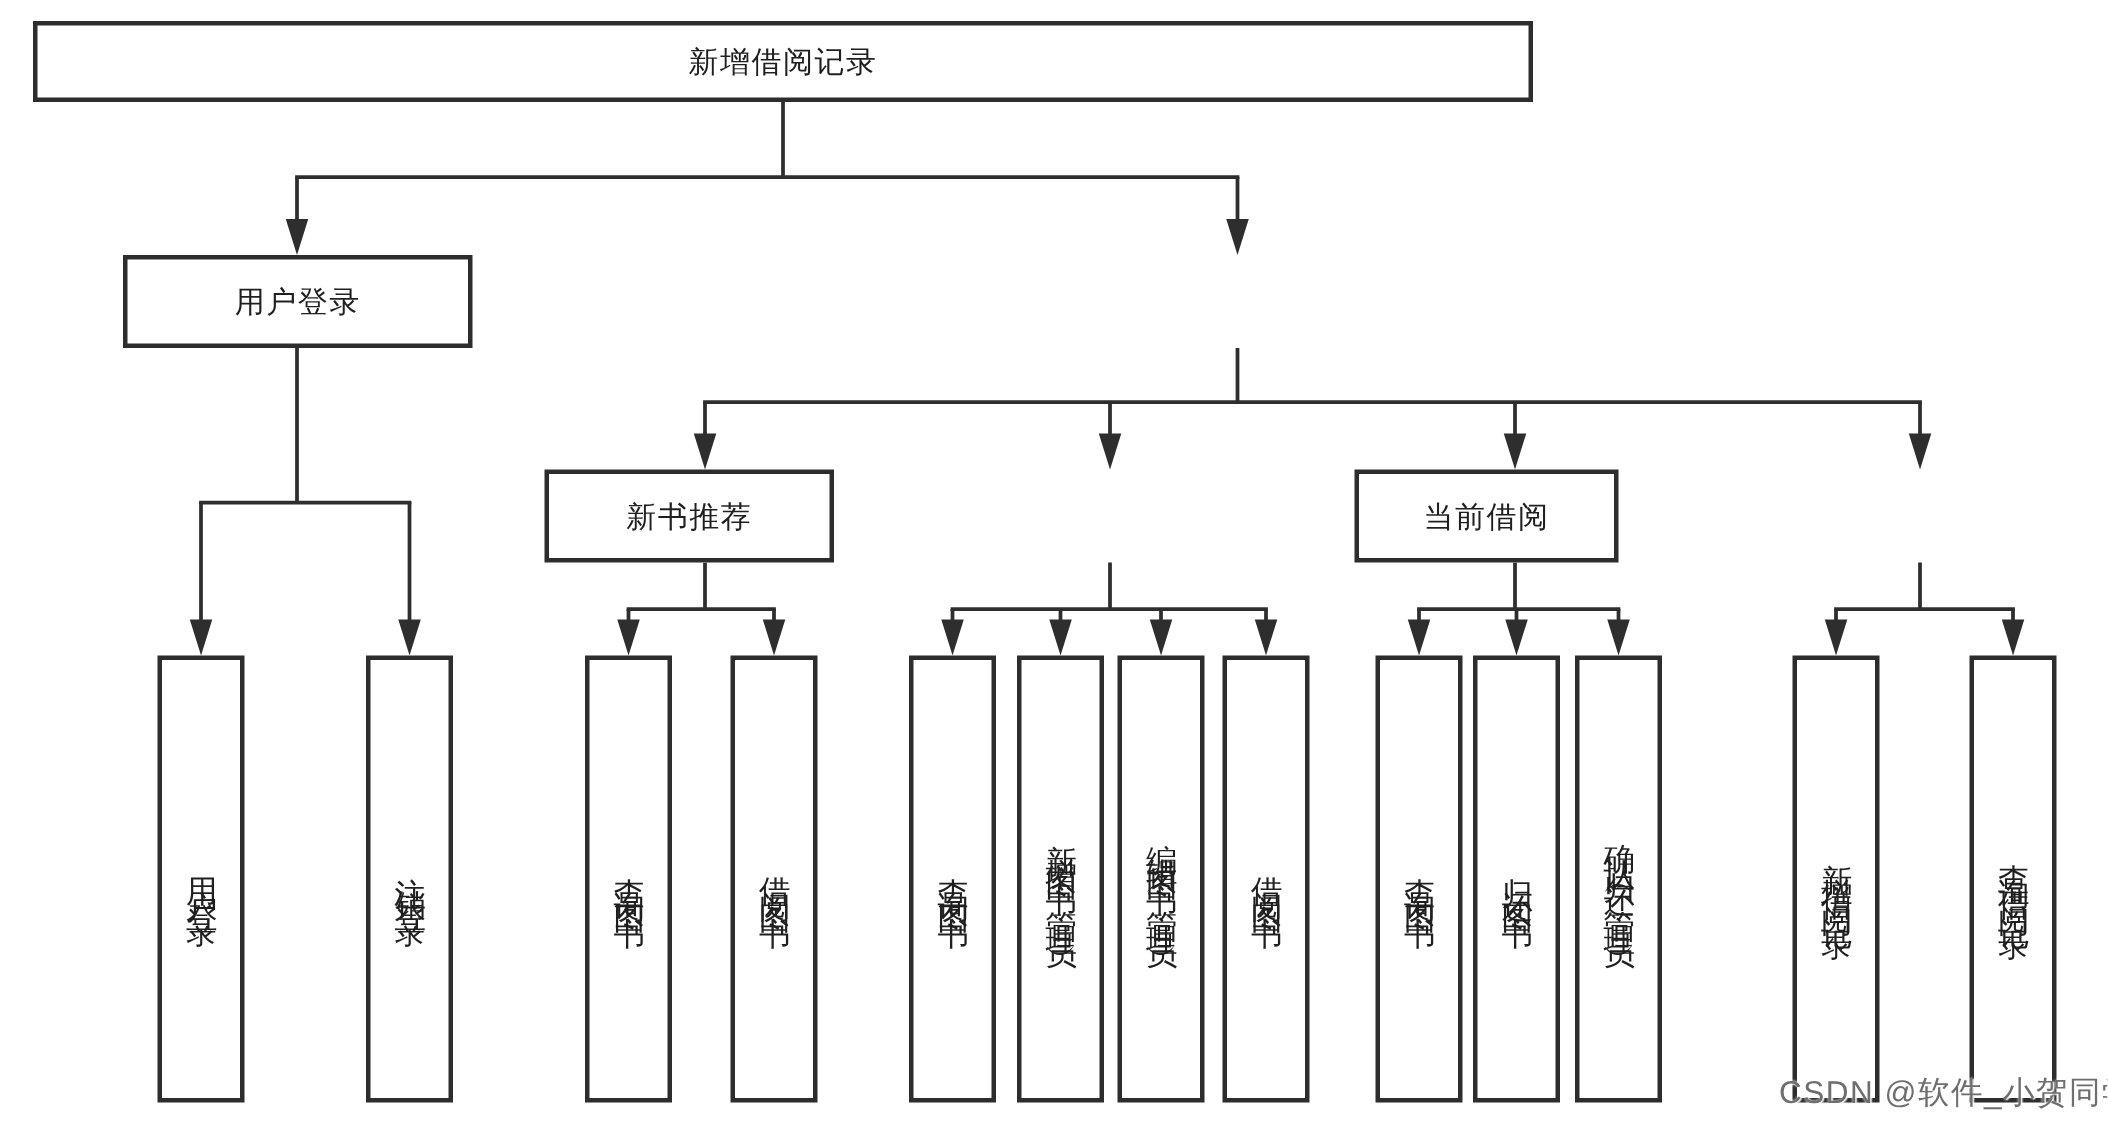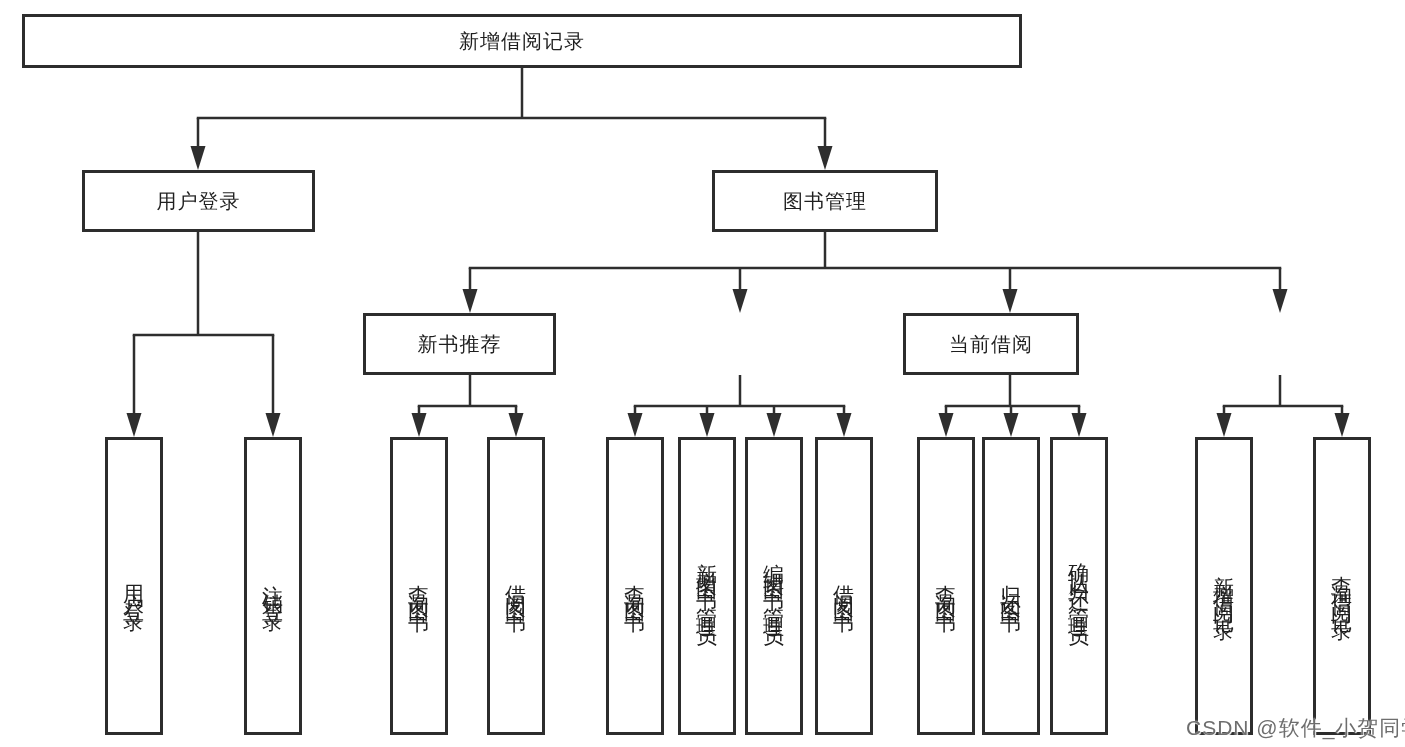--- a/index.html
+++ b/index.html
@@ -108,23 +108,20 @@
       <polygon points="1334.5,413 1349.5,413 1342,437" fill="#2e2e2e"></polygon>
     </svg>
 
   <div class="node hnode" style="left:22px;top:14px;width:1000px;height:54px">
     <span>新增借阅记录</span>
   </div>
 
   <div class="node hnode" style="left:82px;top:170px;width:233px;height:62px">
     <span>用户登录</span>
   </div>
-  <div class="node hnode" style="left:712px;top:170px;width:226px;height:62px">
-    <span>图书管理</span>
-  </div>
 
   <div class="node hnode" style="left:363px;top:313px;width:193px;height:62px">
     <span>新书推荐</span>
   </div>
   <div class="node hnode" style="left:903px;top:313px;width:176px;height:62px">
     <span>当前借阅</span>
   </div>
 
   <div class="node leaf" style="left:105px">
     <span>用户登录</span>

